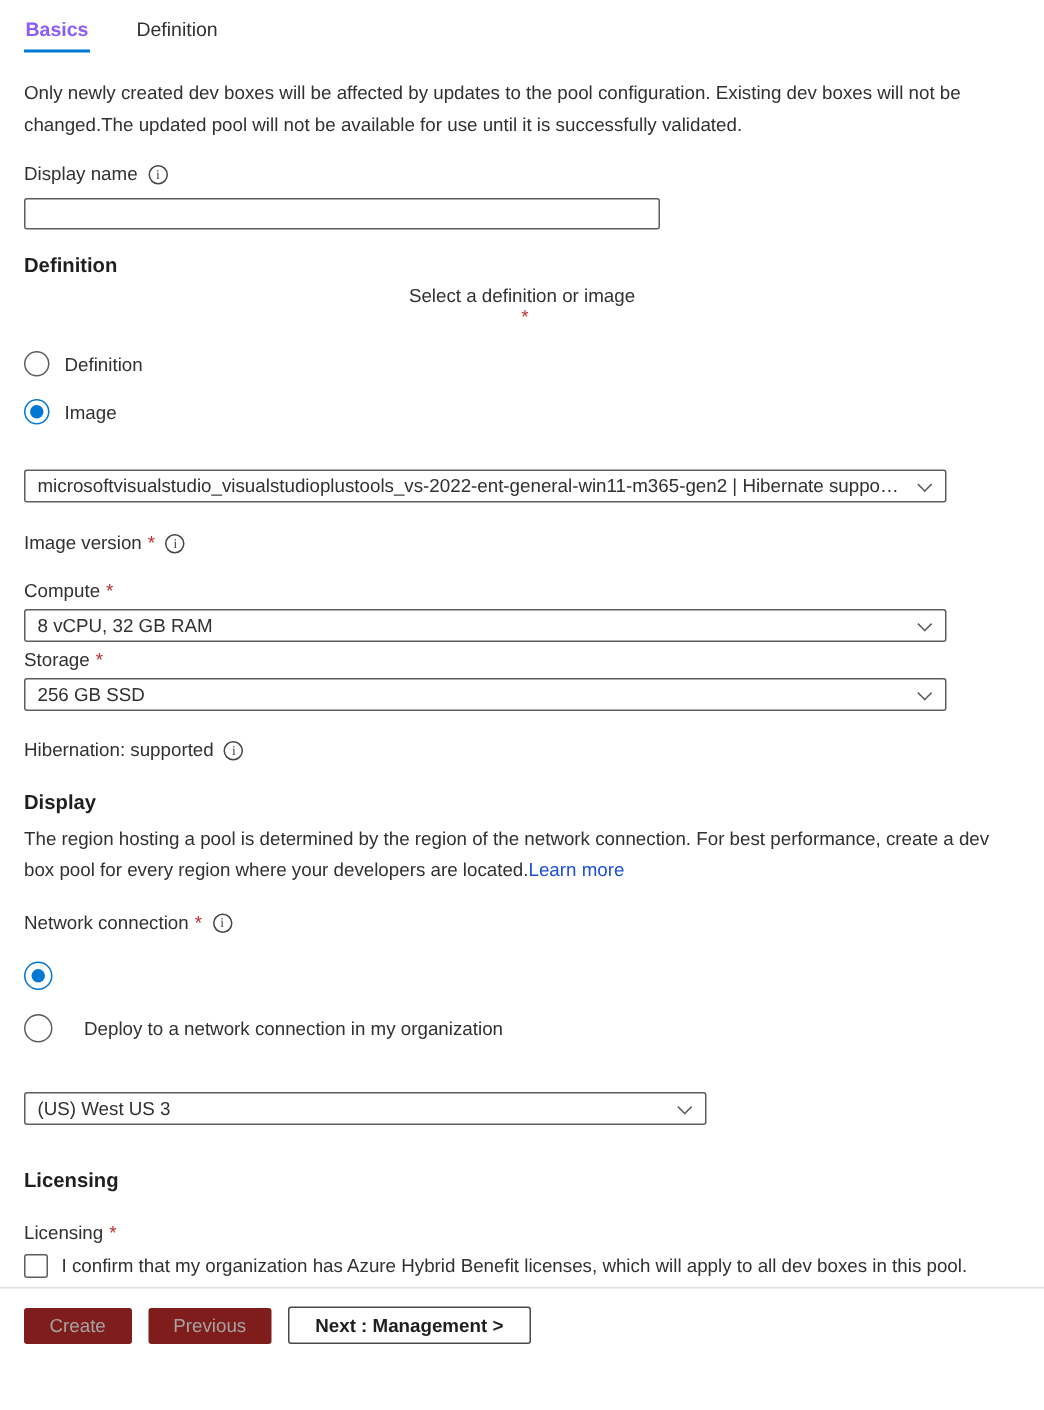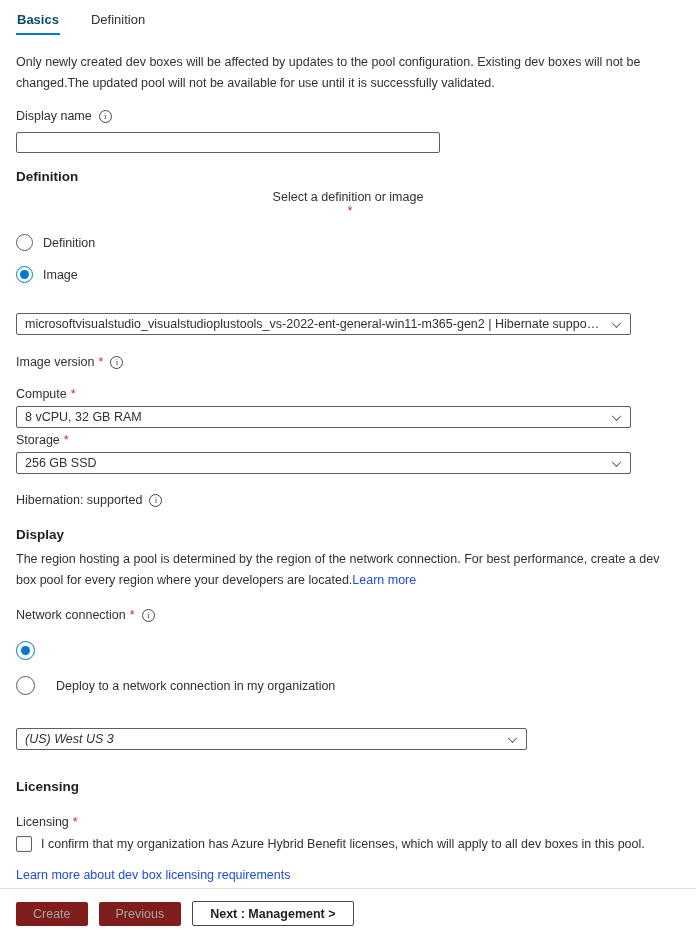--- a/index.html
+++ b/index.html
@@ -14,21 +14,21 @@
 
   
   .tabs { display: flex; gap: 30px; }
   .tab {
     font-size: 13px;
     padding: 2px 1px 6px 1px;
     color: #323130;
     cursor: pointer;
     border-bottom: 2px solid transparent;
   }
-  .tab.active { font-weight: bold; color: #0c4a6e; border-bottom: 2px solid #0078d4; }
+  .tab.active { font-weight: bold; color: #8b5cf6; border-bottom: 2px solid #0078d4; }
 
   
   .intro {
     margin-top: 17px;
     max-width: 666px;
     line-height: 21px;
     color: #323130;
   }
 
   .field-label {
@@ -79,21 +79,21 @@
     align-items: center;
     justify-content: space-between;
     height: 22px;
     border: 1px solid #605e5c;
     border-radius: 2px;
     padding: 0 10px 0 8px;
     cursor: pointer;
     background: #fff;
   }
   .select.full { width: 615px; }
-  .select.region { width: 511px; font-style: italic; }
+  .select.region { width: 455px; }
   .select-value {
     white-space: nowrap;
     overflow: hidden;
     text-overflow: ellipsis;
     color: #323130;
   }
   .chev {
     width: 7px; height: 7px;
     border-right: 1.3px solid #605e5c;
     border-bottom: 1.3px solid #605e5c;
@@ -297,21 +297,20 @@
   <div class="field-label mt-lic-label">
     <span>Licensing</span>
     <span class="req">*</span>
   </div>
 
   <label class="checkbox-row mt-check">
     <span class="checkbox"></span>
     <span class="checkbox-label">I confirm that my organization has Azure Hybrid Benefit licenses, which will apply to all dev boxes in this pool.</span>
   </label>
 
-  <a class="link mt-link">Learn more about dev box licensing requirements</a>
 
   
   <div class="footer-divider"></div>
   <div class="footer">
     <button class="btn disabled" disabled="">Create</button>
     <button class="btn disabled" disabled="">Previous</button>
     <button class="btn next">Next : Management &gt;</button>
   </div>
 
 </div>

